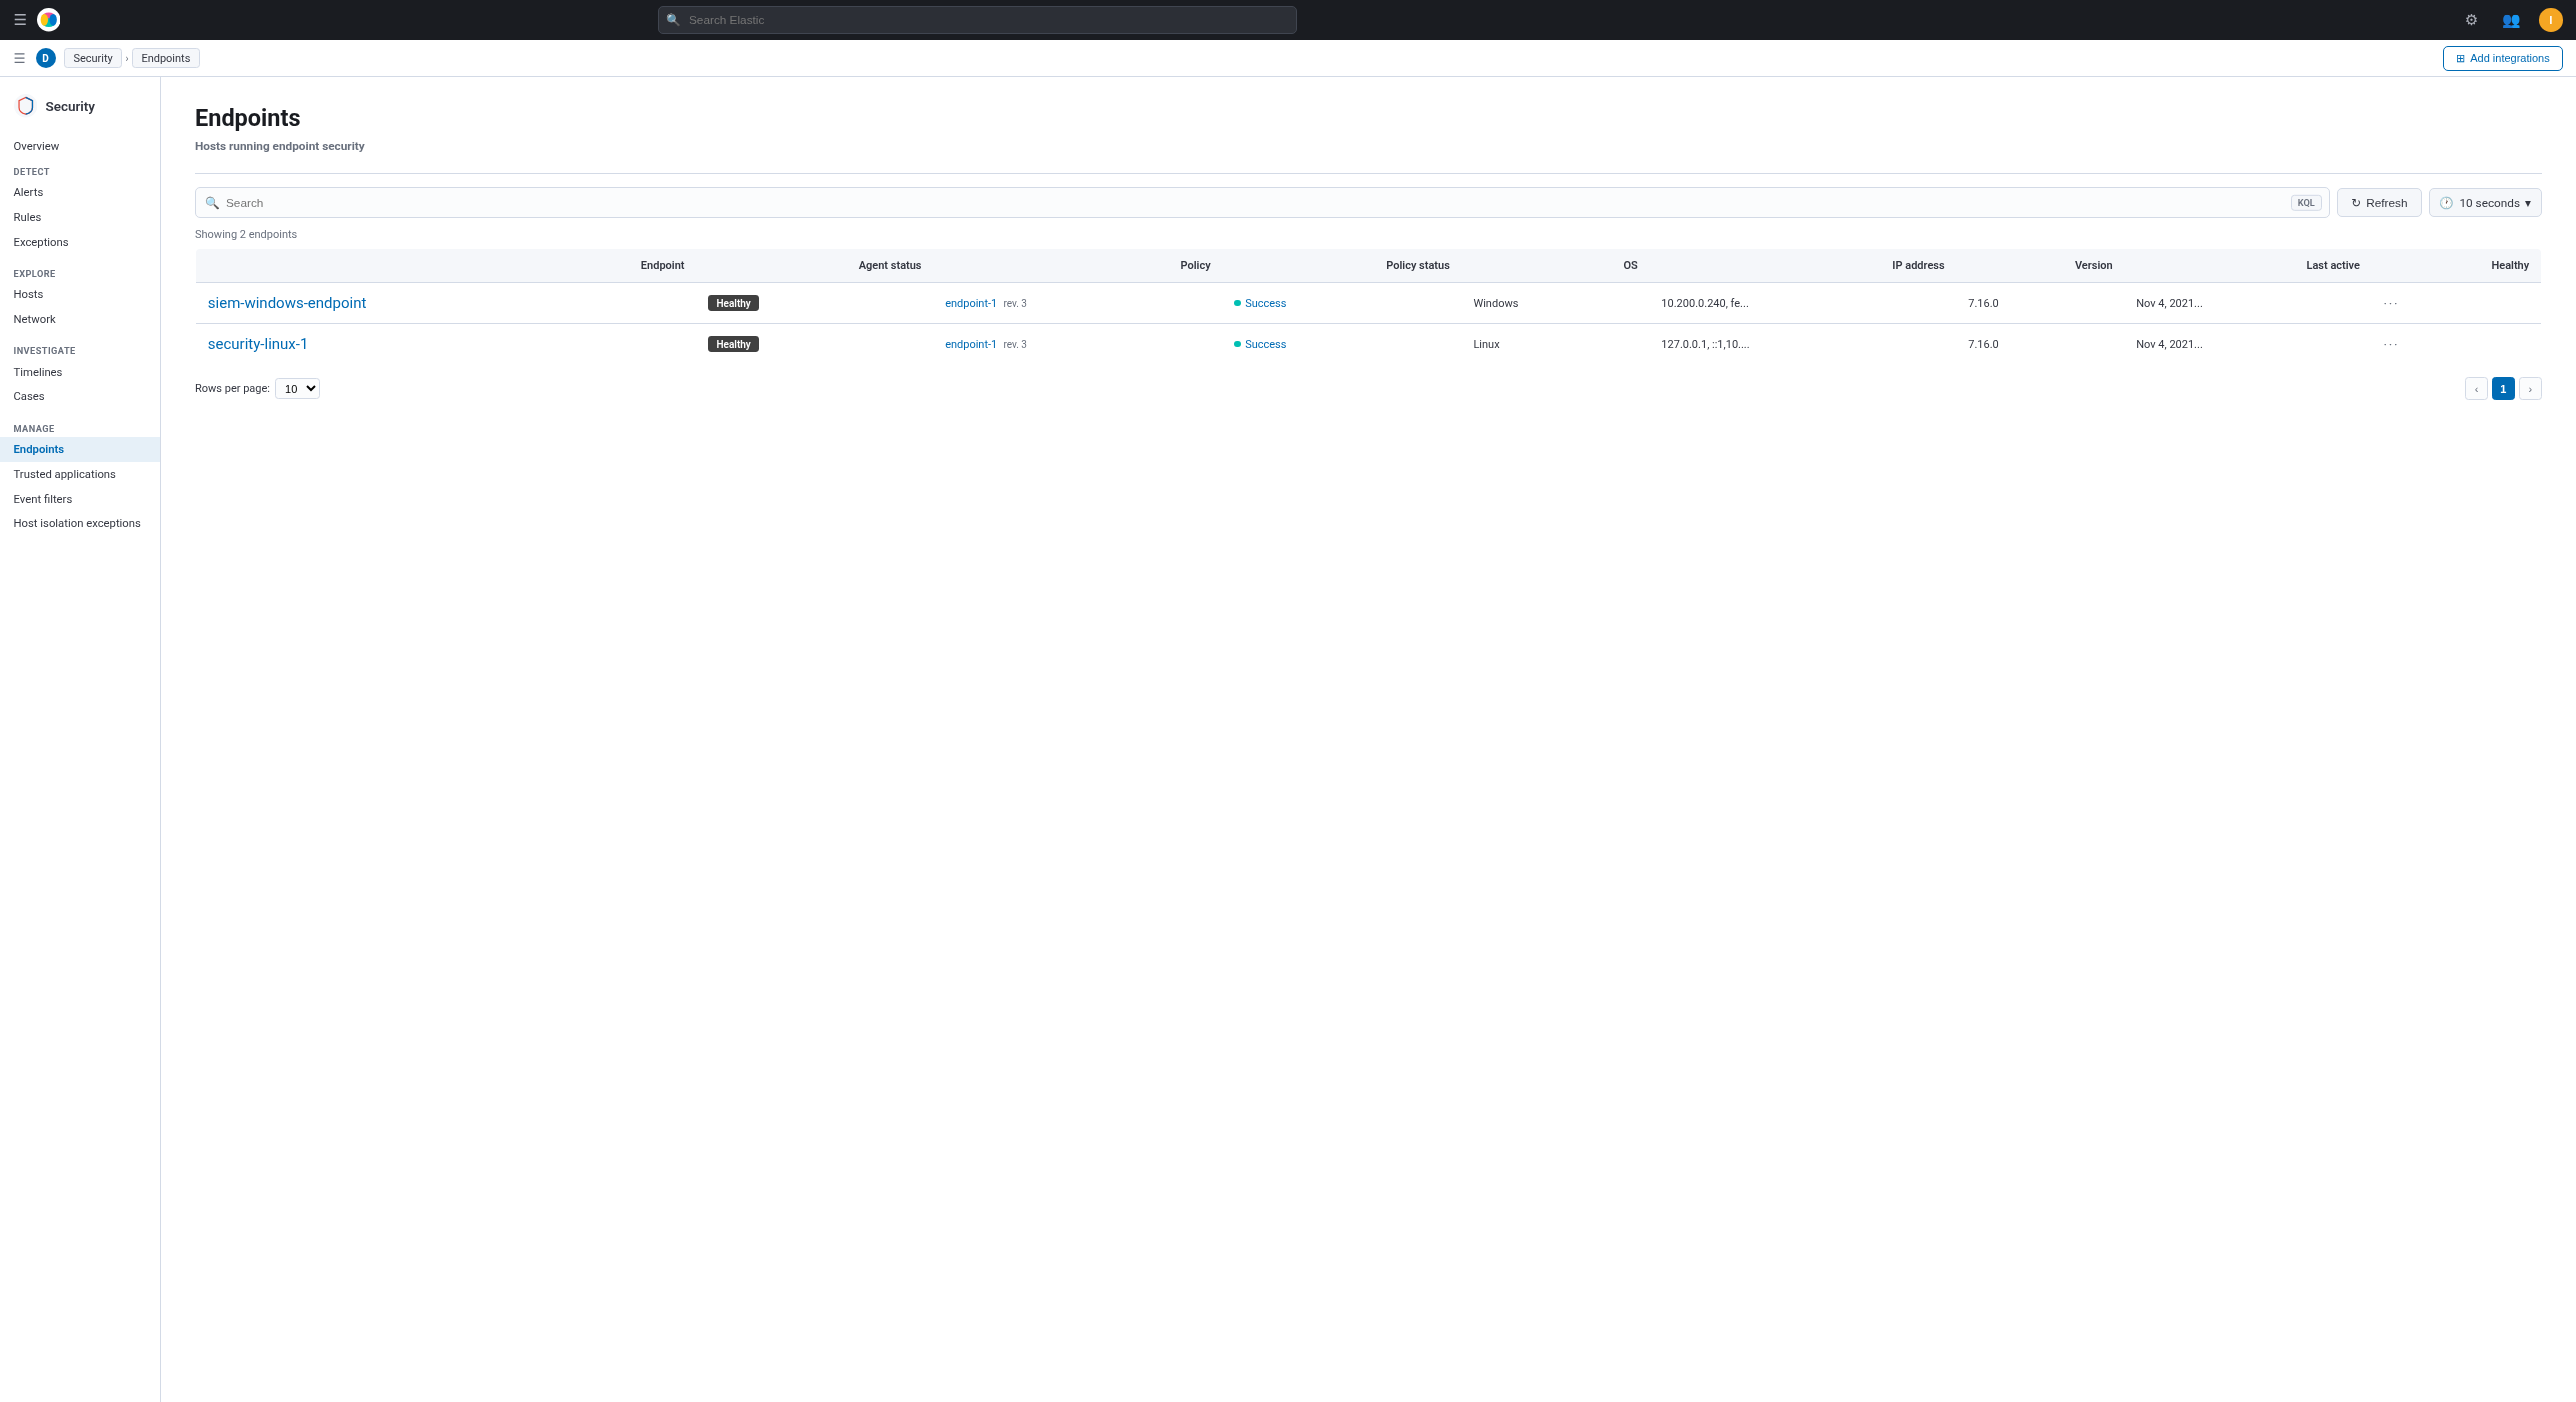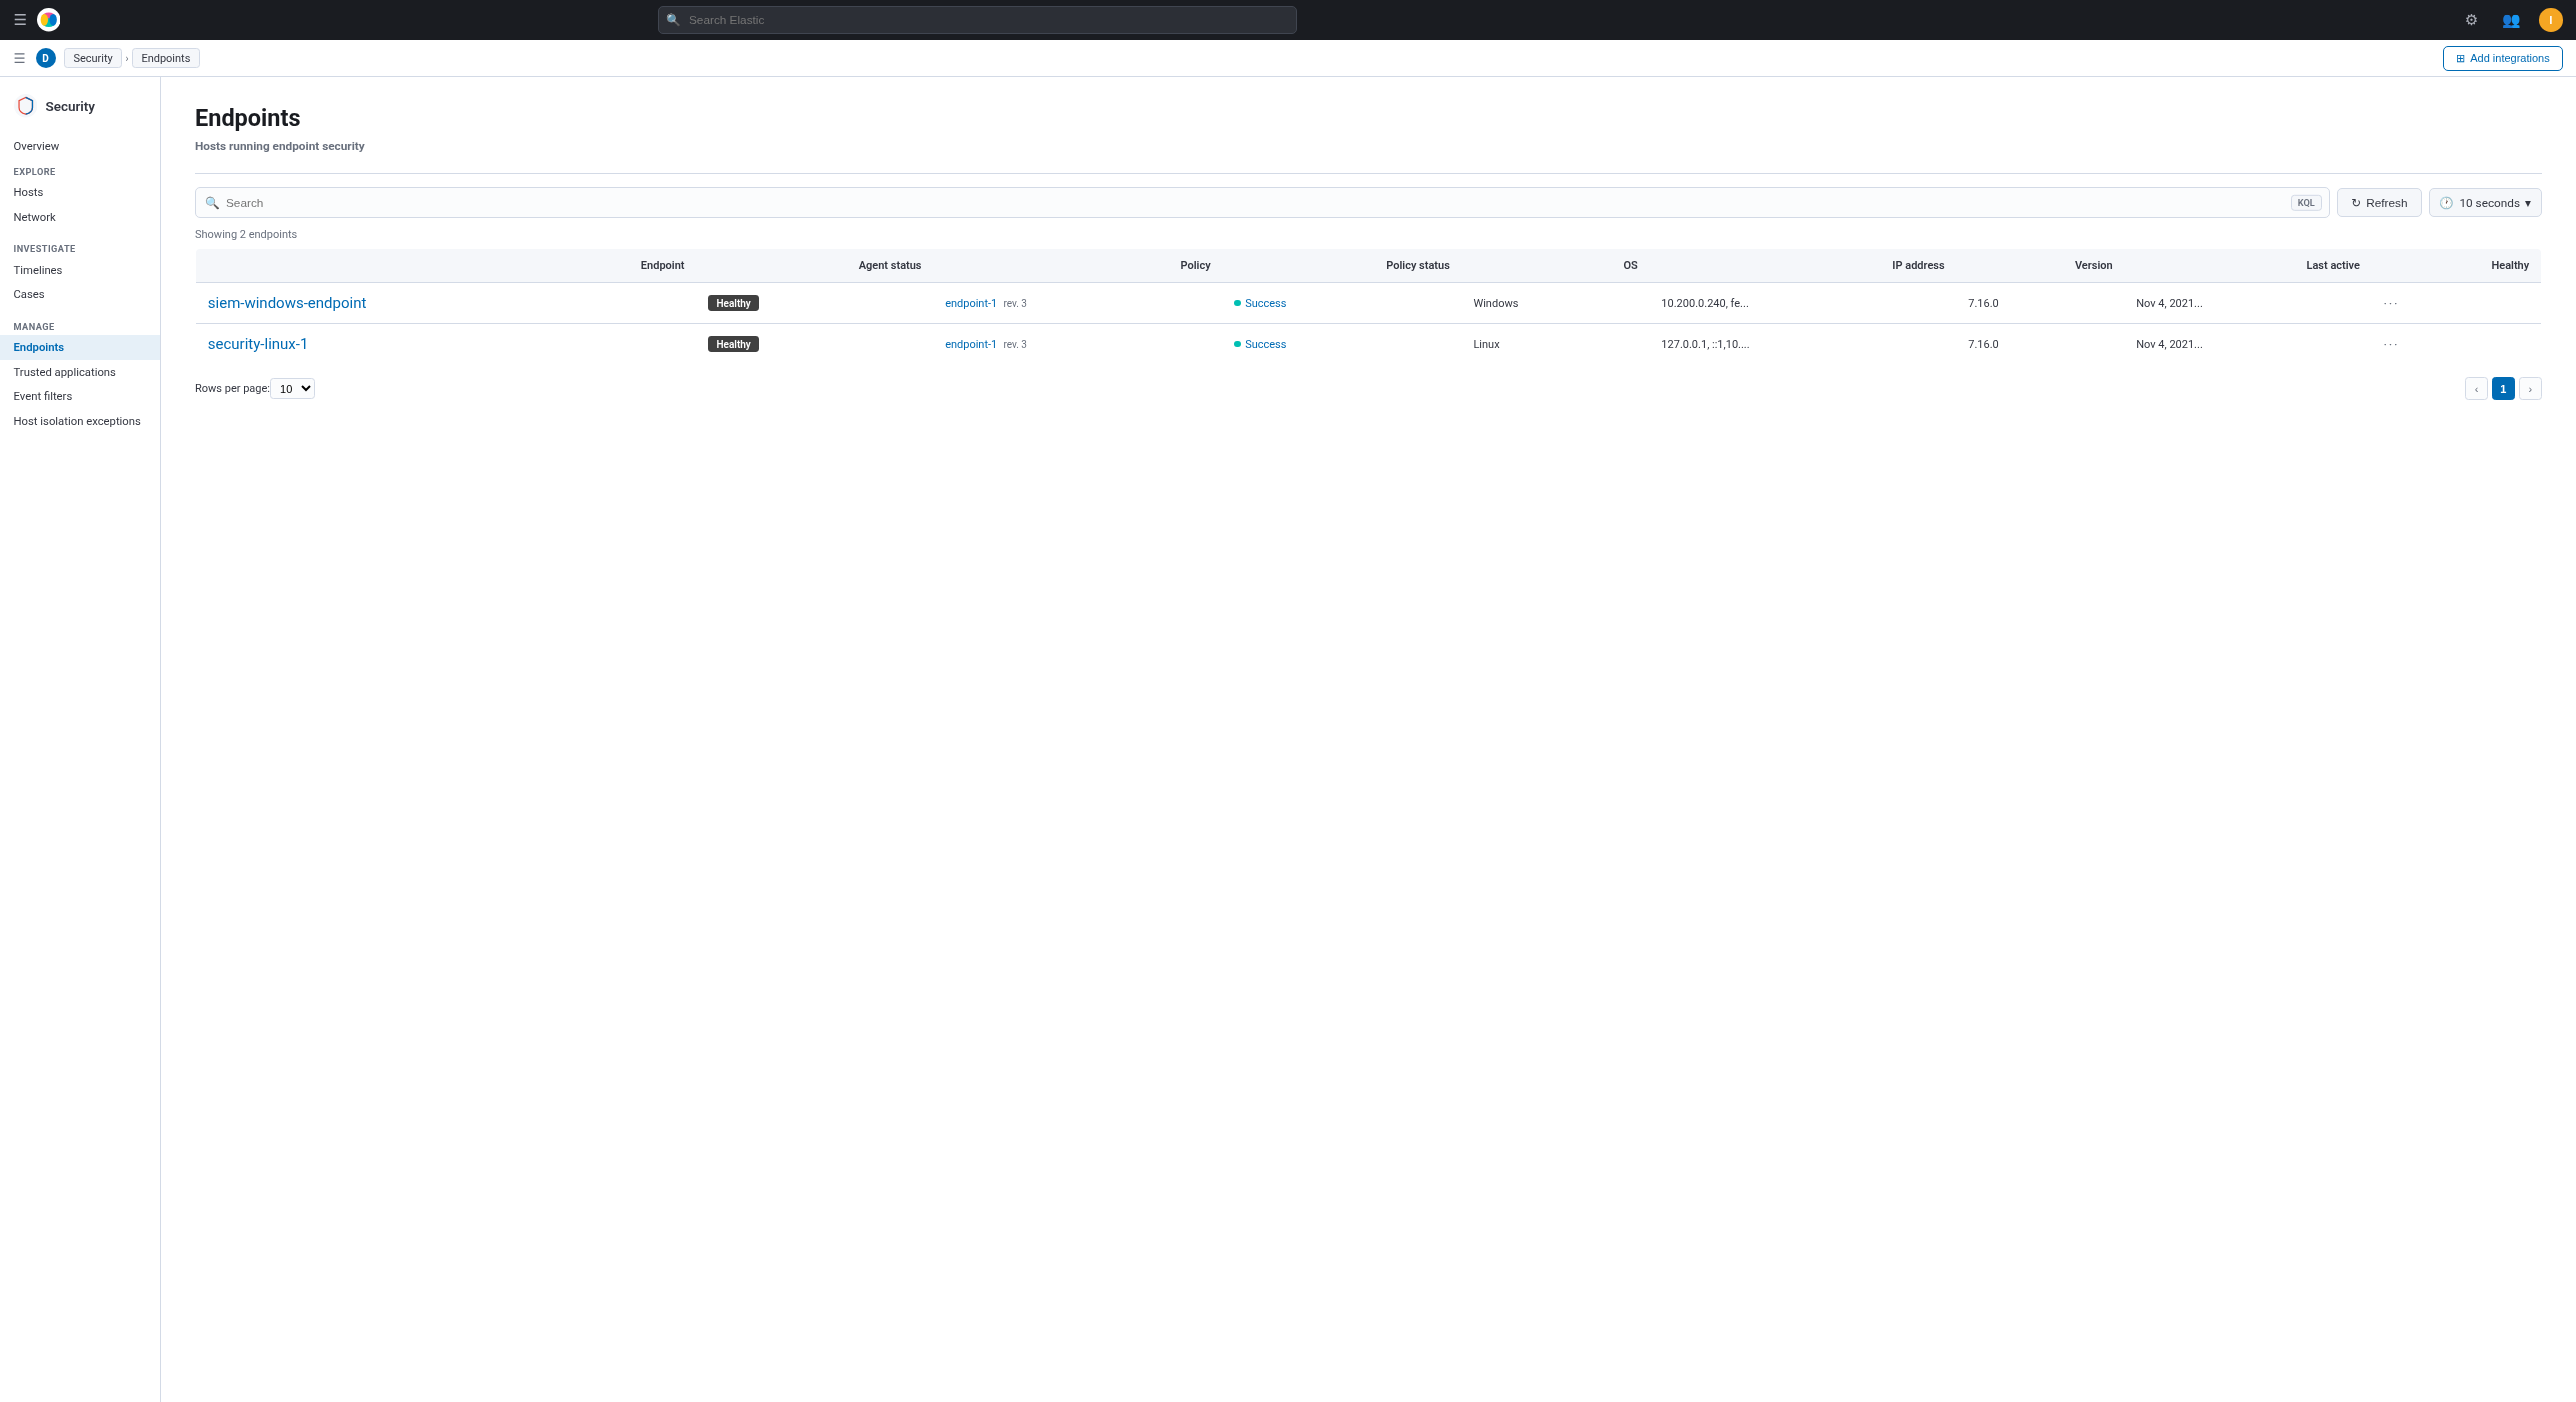--- a/index.html
+++ b/index.html
@@ -396,20 +396,21 @@
     
     .pagination-row {
       display: flex;
       align-items: center;
       justify-content: space-between;
       margin-top: 11.8px;
     }
     .rows-per-page {
       display: flex;
       align-items: center;
+      gap: 5px;
       font-size: 11px;
       color: #343741;
       cursor: pointer;
     }
     .rows-per-page select {
       border: 0.8px solid #d3dae6;
       border-radius: 3.4px;
       padding: 2.5px 5px;
       font-size: 11px;
       background: #fbfcfd;
@@ -487,20 +488,26 @@
       <svg class="sidebar-logo" viewBox="0 0 28 28" xmlns="http://www.w3.org/2000/svg">
         <circle cx="14" cy="14" r="14" fill="#f5f7fa"></circle>
         <path d="M14 4 L22 8 L22 16 C22 20 18 23 14 24 C10 23 6 20 6 16 L6 8 Z" fill="none" stroke="#e74c3c" stroke-width="1.5"></path>
         <path d="M14 4 L22 8 L22 16 C22 20 18 23 14 24" fill="none" stroke="#006bb4" stroke-width="1.5"></path>
       </svg>
       <span class="sidebar-title">Security</span>
     </div>
 
     <a class="sidebar-top-item">Overview</a>
 
+    <div class="sidebar-section">
+      <div class="sidebar-section-label">Detect</div>
+      <a class="sidebar-item">Alerts</a>
+      <a class="sidebar-item">Rules</a>
+      <a class="sidebar-item">Exceptions</a>
+    </div>
 
     <div class="sidebar-section">
       <div class="sidebar-section-label">Explore</div>
       <a class="sidebar-item">Hosts</a>
       <a class="sidebar-item">Network</a>
     </div>
 
     <div class="sidebar-section">
       <div class="sidebar-section-label">Investigate</div>
       <a class="sidebar-item">Timelines</a>

